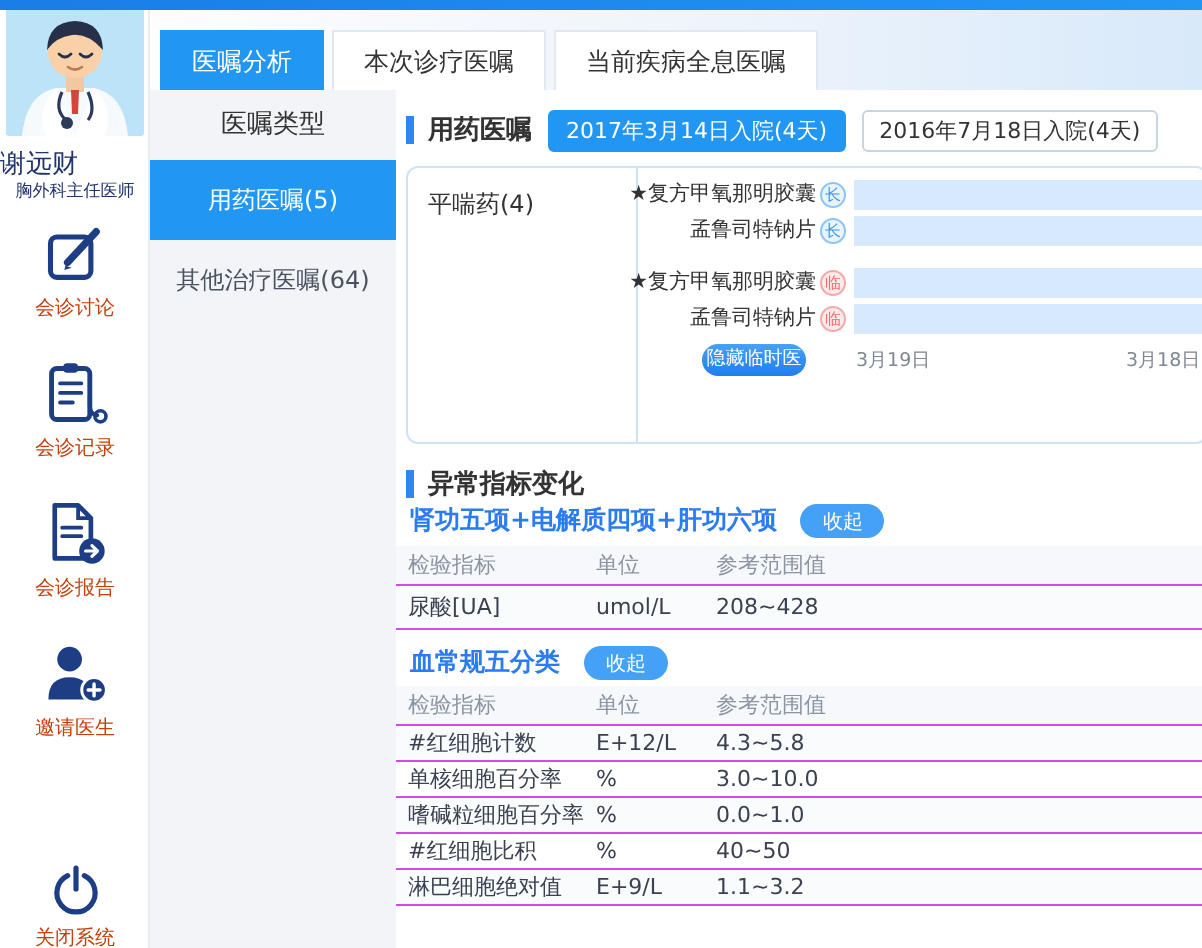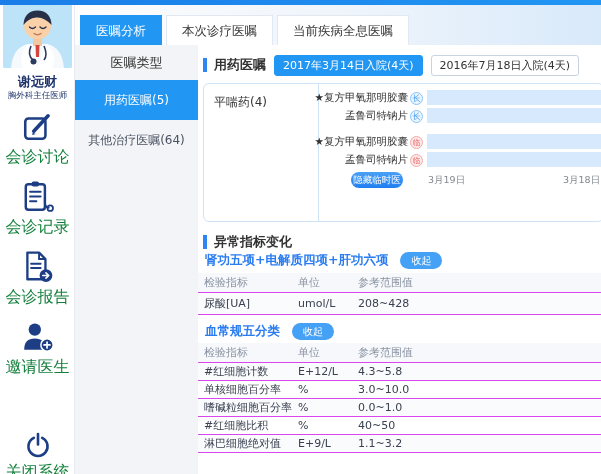--- a/index.html
+++ b/index.html
@@ -8,27 +8,27 @@
 
   
   #topstrip { position:absolute; left:0; top:0; width:601px; height:5px;
     background:linear-gradient(90deg,#1a7de8,#2196f3); z-index:30; }
 
   
   #sidebar { position:absolute; left:0; top:0; width:75px; height:474px;
     background:#fff; border-right:1px solid #e8ecf2; z-index:20; }
   #avatar { position:absolute; left:3px; top:4px; width:69px; height:64px;
     background:#bce3f7; border-radius:2px; overflow:hidden; }
-  #doc-name { position:absolute; top:73px; width:75px; text-align:center;
-    font-size:13px; font-weight:bold; color:#21356d; }
+  #doc-name { position:absolute; top:73px; width:75px; 
+    font-size:13px; font-weight:normal; color:#21356d; }
   #doc-title { position:absolute; top:90px; width:75px; text-align:center;
     font-size:8.5px; color:#21356d; }
   .navitem { position:absolute; width:75px; text-align:center; cursor:pointer; }
   .navitem svg { display:block; margin:0 auto; }
-  .navlabel { margin-top:3px; font-size:16px; color:#15803d; }
+  .navlabel { margin-top:3px; font-size:10px; color:#c2410c; }
 
   
   #tabbar { position:absolute; left:75px; top:5px; right:0; height:40px;
     background:linear-gradient(90deg,#fdfdfe 0%,#eef4fb 55%,#d8e9fa 100%);
     display:flex; align-items:flex-end; padding-left:5px; z-index:10; }
   .tab { height:30px; line-height:30px; padding:0 15px; font-size:12.5px;
     color:#333; background:#fff; border:1px solid #e2e8f1; border-bottom:none;
     margin-right:4px; cursor:pointer; white-space:nowrap; }
   .tab.active { background:#2196f3; color:#fff; border-color:#2196f3; }
 

